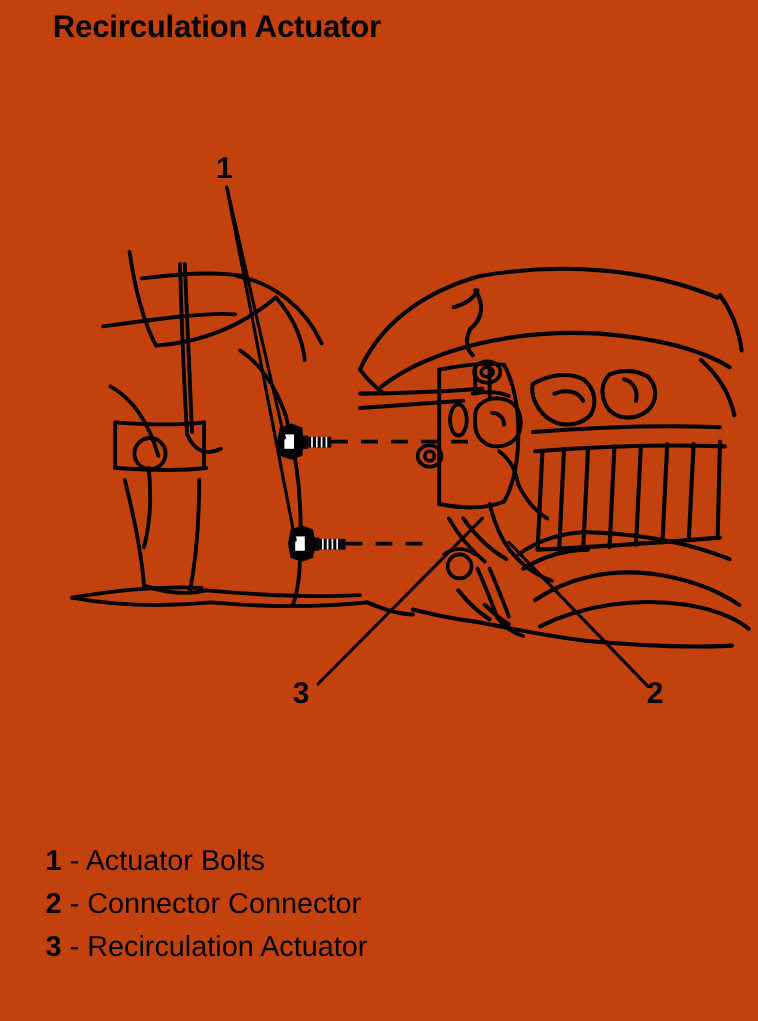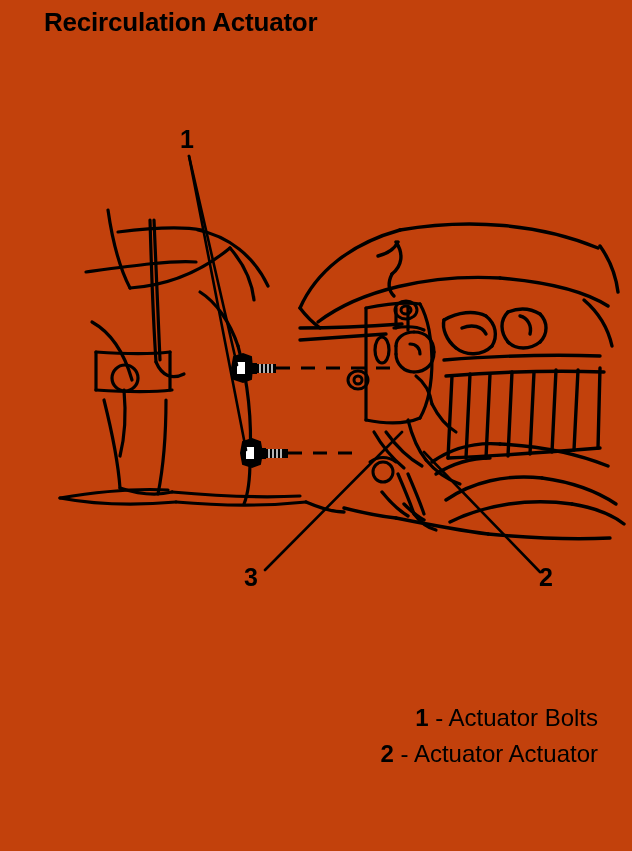--- a/index.html
+++ b/index.html
@@ -40,21 +40,20 @@
     height: 620px;
   }
   #figure svg {
     display: block;
   }
   #legend {
     position: absolute;
     left: 38px;
     top: 700px;
     width: 560px;
-    text-align: right;
   }
   .legend-row {
     display: block;
     font-size: 24px;
     line-height: 36px;
     white-space: nowrap;
   }
   .legend-num {
     font-weight: bold;
   }
@@ -238,17 +237,22 @@
 
   <div id="legend">
     <div class="legend-row">
       <span class="legend-num">1</span>
       <span class="legend-dash">-</span>
       <span class="legend-text">Actuator Bolts</span>
     </div>
     <div class="legend-row">
       <span class="legend-num">2</span>
       <span class="legend-dash">-</span>
-      <span class="legend-text">Actuator Actuator</span>
+      <span class="legend-text">Connector Connector</span>
+    </div>
+    <div class="legend-row">
+      <span class="legend-num">3</span>
+      <span class="legend-dash">-</span>
+      <span class="legend-text">Recirculation Actuator</span>
     </div>
   </div>
 
 </div>
 
 </body></html>

